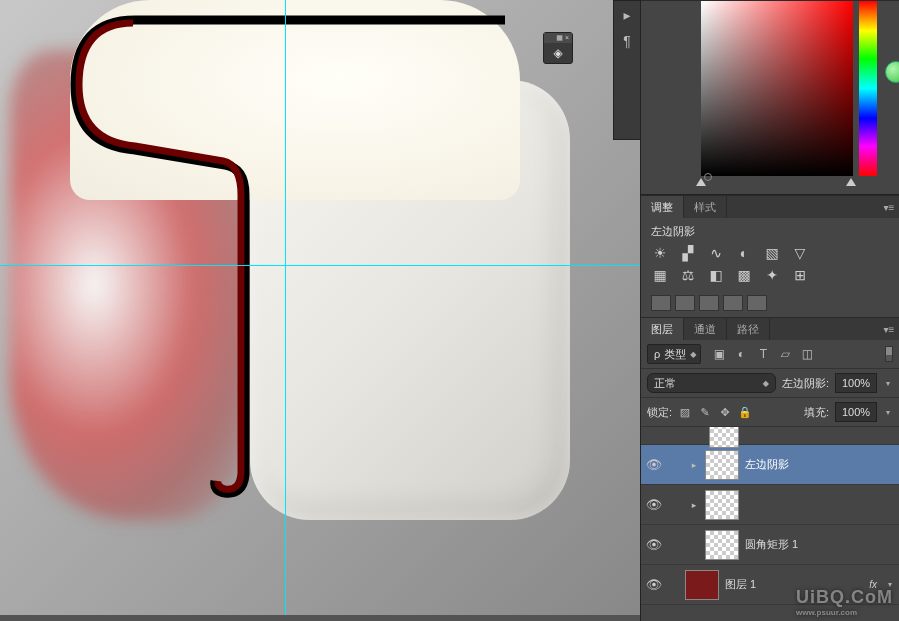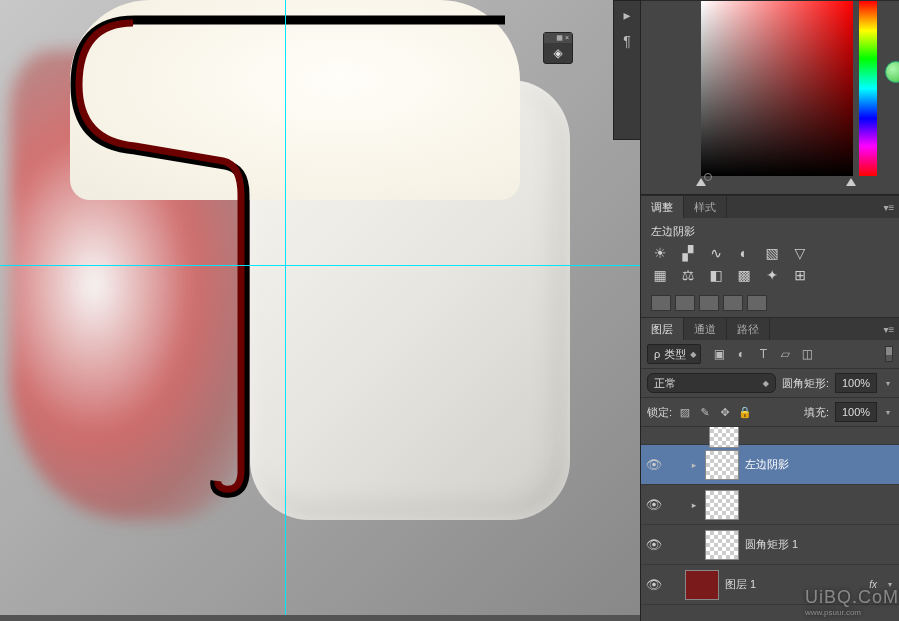--- a/index.html
+++ b/index.html
@@ -124,21 +124,21 @@
   background-size: 8px 8px; background-position: 0 0, 4px 4px;
   position: relative; flex-shrink:0;
 }
 .thumb.solid-red { background: #7a1a1a; }
 .thumb.half { width: 30px; height: 24px; }
 .lname { font-size: 11px; color: #ddd; flex: 1; white-space: nowrap; overflow: hidden; }
 .layer-item.selected .lname { color: #fff; }
 .fx-tag{font-size:10px;color:#ccc;font-style:italic;margin-right:2px;}
 
 .watermark {
-  position: absolute; right: 0; bottom: 4px; font-size: 18px; font-weight: normal;
+  position: absolute; right: 6px; bottom: 4px; font-size: 18px; font-weight: bold;
   color: rgba(255,255,255,0.4); letter-spacing: 1px; text-shadow: 0 0 4px rgba(0,0,0,0.6);
   pointer-events: none;
 }
 .watermark .sub{display:block;font-size:8px;letter-spacing:0;}
 </style>
 </head>
 <body>
 
 <div class="canvas-area">
   <div class="artwork">
@@ -237,21 +237,21 @@
         <div class="fi">◫</div>
       </div>
       <div class="toggle-sw"></div>
     </div>
 
     <div class="layer-row2">
       <div class="dropdown" style="flex:1">
         <span>正常</span>
         <span class="arrow" style="margin-left:auto">◆</span>
       </div>
-      <span>圆角矩形:</span>
+      <span>左边阴影:</span>
       <div class="pct-box">100%</div>
       <div class="mini-arrow">▾</div>
     </div>
 
     <div class="lock-row">
       <span>锁定:</span>
       <span class="li">▨</span>
       <span class="li">✎</span>
       <span class="li">✥</span>
       <span class="li">🔒</span>

